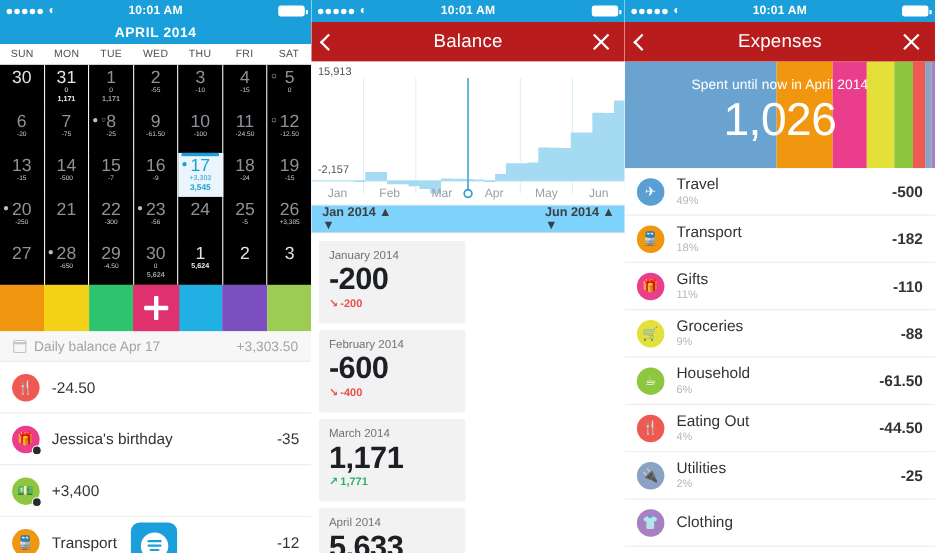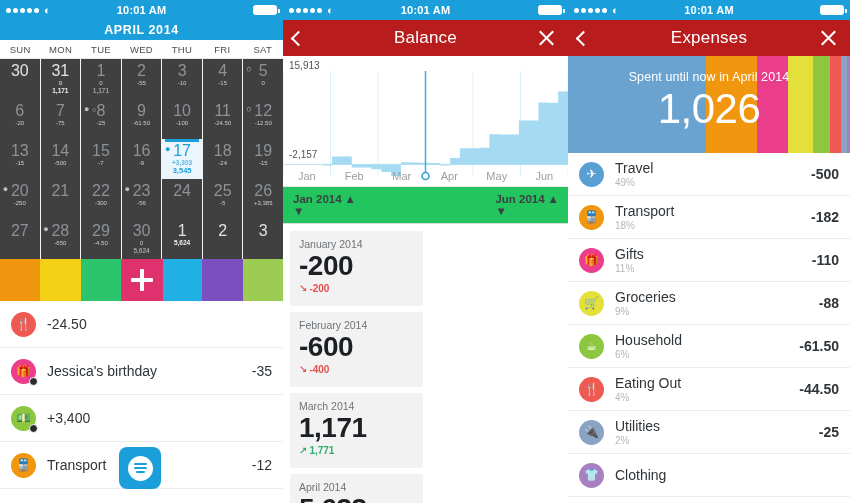--- a/index.html
+++ b/index.html
@@ -45,21 +45,21 @@
     content:""; position:absolute; left:0; top:8.5px; width:19px; height:2px; background:#fff;
   }
   .close-x:before { transform:rotate(45deg); }
   .close-x:after  { transform:rotate(-45deg); }
 
   
   .cal-header-month { height:20px; background:#1b9fdb; color:#fff; text-align:center;
     font-size:12.5px; font-weight:bold; letter-spacing:.6px; line-height:20px; }
   .weekdays { display:flex; height:19px; background:#fff; border-bottom:1px solid #e8e8e8; }
   .weekdays div { flex:1; text-align:center; font-size:9.5px; color:#4d4d4d; letter-spacing:.3px; line-height:19px; font-weight:normal;}
-  .calgrid { background:#404040; }
+  .calgrid { background:#000000; }
   .calrow { display:flex; height:40px; }
   .cell {
     flex:1; position:relative; text-align:center; padding-top:3px;
     border-right:1px solid #f4f4f4;
   }
   .cell:last-child { border-right:none; }
   .cell .dnum { font-size:16px; color:#8d9298; font-weight:300; line-height:17px; }
   .cell.dim .dnum { color:#e2e2e2; }
   .cell .dsub { font-size:6px; color:#c9cdd1; line-height:8px; }
   .cell.dim .dsub { color:#eeeeee; }
@@ -112,21 +112,21 @@
   .fab .circ i { display:block; background:#1b9fdb; height:2px; border-radius:1px; }
 
   
   .chartwrap { position:relative; height:130px; background:#fff; padding-top:15px; }
   .chartwrap svg { display:block; }
   .ylab { position:absolute; font-size:10px; color:#4f5358; left:6px; }
   .ylab.top { top:4px; }
   .ylab.bot { bottom:26px; }
   .xlabs { position:absolute; left:0; right:0; bottom:4px; display:flex; }
   .xlabs span { flex:1; text-align:center; font-size:11px; color:#9a9fa4; }
-  .rangebar { height:38px; background:#22c55e; border-top:1px solid #e4e4e4; border-bottom:1px solid #dcdcdc;
+  .rangebar { height:26px; background:#7dd3fc; border-top:1px solid #e4e4e4; border-bottom:1px solid #dcdcdc;
               display:flex; align-items:center; justify-content:space-between; padding:0 10px; }
   .rangebar span { font-size:11.5px; color:#3b4045; font-weight:bold; }
   .stepper { font-size:9px; color:#5b6065; margin-left:3px; letter-spacing:-1px;}
 
   
   .cards { padding:7px 7px 0 7px; display:flex; flex-wrap:wrap; gap:6px; background:#fff; }
   .card { width:133px; height:75px; background:#f2f2f2; border-radius:2px; padding:7px 9px; }
   .card .cm { font-size:10.5px; color:#6f7478; line-height:12px; }
   .card .cv { font-size:28px; color:#1c2024; font-weight:bold; line-height:32px; letter-spacing:-.5px; }
   .card .cd { font-size:10px; font-weight:bold; line-height:13px; }
@@ -346,20 +346,25 @@
       <span style="background: rgb(224, 49, 111);"></span>
       <span style="background: rgb(32, 176, 227);"></span>
       <span style="background: rgb(123, 79, 192);"></span>
       <span style="background: rgb(156, 204, 82);"></span>
       <div class="plusbtn">
       <span class="pv"></span>
       <span class="ph"></span>
     </div>
   </div>
 
+  <div class="dailybal">
+    <span class="cal-ic"></span>
+    <span class="lbl">Daily balance Apr 17</span>
+    <span class="amt">+3,303.50</span>
+  </div>
 
   <div id="txlist">
       <div class="txrow">
         <span class="txicon" style="background:#ee5a52">🍴</span>
         <span class="txamt">-24.50</span>
       </div>
       <div class="txrow">
         <span class="txicon" style="background:#ea3d8c">🎁<span class="attach"></span></span>
         <span class="txname">Jessica's birthday</span>
         <span class="txamt">-35</span>

